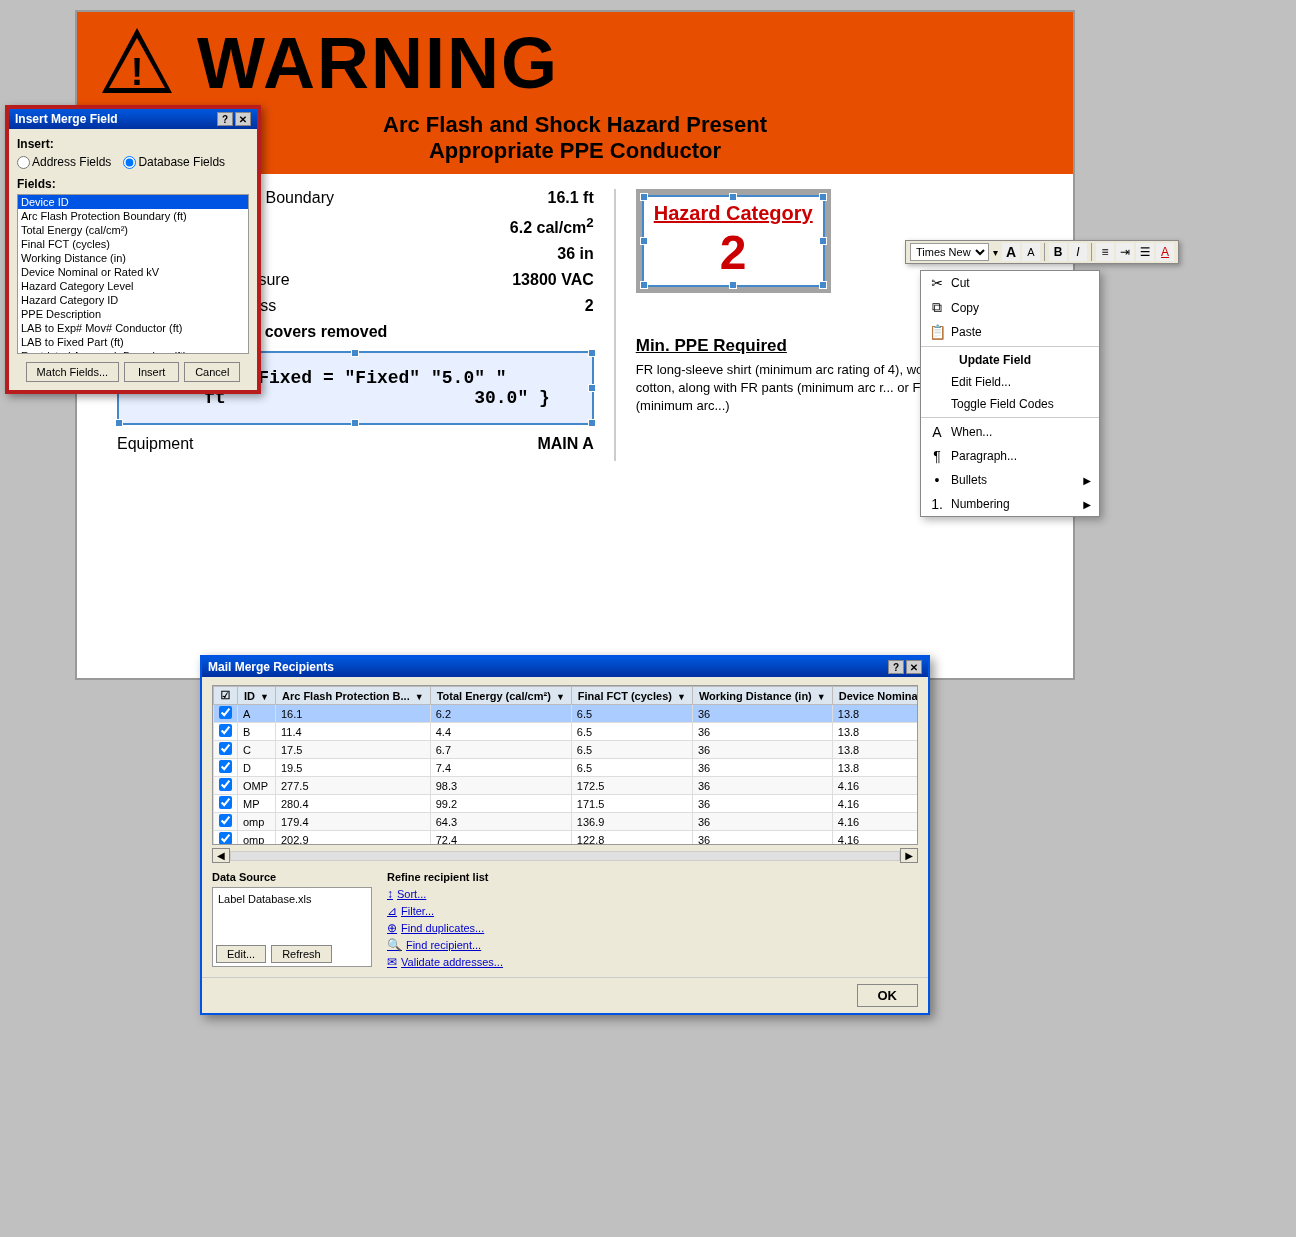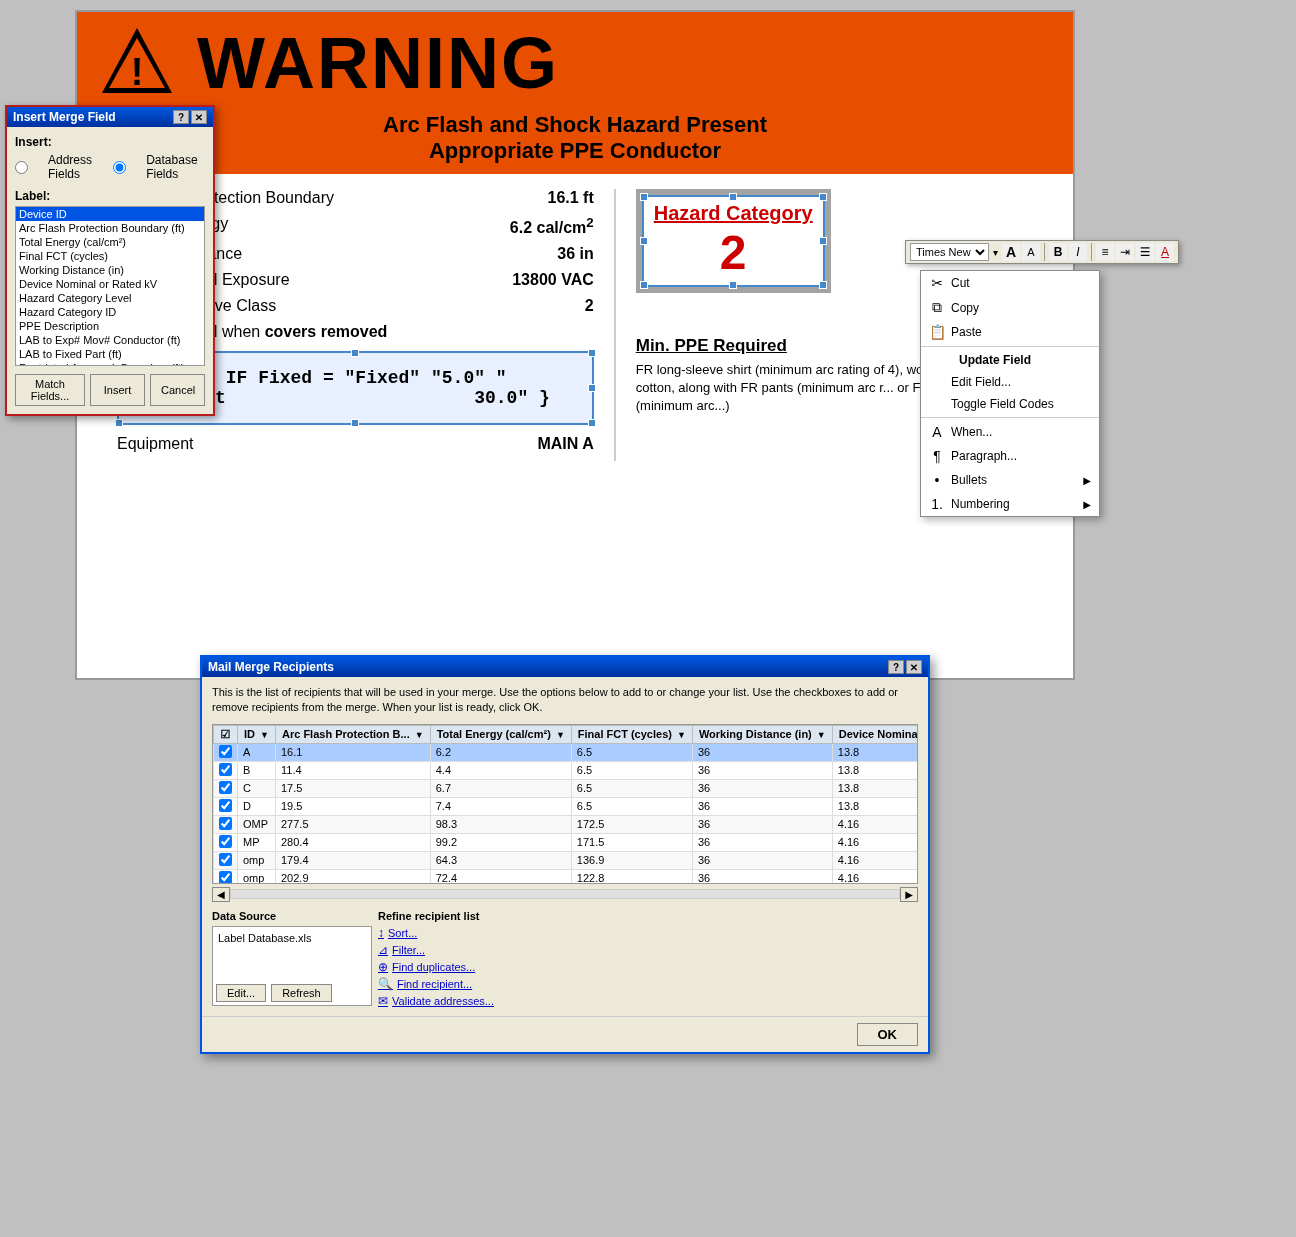--- a/index.html
+++ b/index.html
@@ -129,23 +129,23 @@
     .handle.mr { top: calc(50% - 4px); right: -4px; }
     .handle.bl { bottom: -4px; left: -4px; }
     .handle.bc { bottom: -4px; left: calc(50% - 4px); }
     .handle.br { bottom: -4px; right: -4px; }
 
     
     .dialog-merge-field {
       position: absolute;
       top: 105px;
       left: 5px;
-      width: 210px;
+      width: 256px;
       background: #ece9d8;
-      border: 2px solid #b91c1c;
+      border: 4px solid #b91c1c;
       box-shadow: 3px 3px 8px rgba(0,0,0,0.4);
       font-family: Arial, sans-serif;
       font-size: 12px;
       z-index: 100;
     }
     .dialog-title-bar {
       background: linear-gradient(to bottom, #0058df, #0030a0);
       color: white;
       padding: 3px 6px;
       display: flex;
@@ -178,21 +178,21 @@
       margin-bottom: 4px;
     }
     .radio-row {
       display: flex;
       gap: 12px;
       margin-bottom: 8px;
     }
     .radio-label {
       display: flex;
       align-items: center;
-      gap: 20px;
+      gap: 2px;
       font-size: 12px;
     }
     .fields-label {
       font-weight: bold;
       margin-bottom: 3px;
     }
     .fields-listbox {
       width: 100%;
       height: 160px;
       border: 1px solid #999;
@@ -363,21 +363,21 @@
     .mm-table tr:nth-child(even) td { background: white; }
     .mm-table tr.highlighted td { background: #aaccff; }
 
     .mm-checkbox-col {
       width: 20px;
       text-align: center;
     }
 
     .mm-bottom {
       display: flex;
-      gap: 6px;
+      gap: 15px;
       margin-top: 8px;
     }
     .mm-datasource {
       flex: 0 0 160px;
     }
     .mm-datasource-label {
       font-weight: bold;
       margin-bottom: 4px;
       font-size: 11px;
     }
@@ -641,21 +641,21 @@
     <div class="radio-row">
       <label class="radio-label">
         <input type="radio" name="insert_type" style="">
         <span>Address Fields</span>
       </label>
       <label class="radio-label">
         <input type="radio" name="insert_type" checked="" style="">
         <span>Database Fields</span>
       </label>
     </div>
-    <div class="fields-label">Label:</div>
+    <div class="fields-label">Fields:</div>
     <div class="fields-listbox">
       <div class="field-item selected">Device ID</div>
       <div class="field-item">Arc Flash Protection Boundary (ft)</div>
       <div class="field-item">Total Energy (cal/cm²)</div>
       <div class="field-item">Final FCT (cycles)</div>
       <div class="field-item">Working Distance (in)</div>
       <div class="field-item">Device Nominal or Rated kV</div>
       <div class="field-item">Hazard Category Level</div>
       <div class="field-item">Hazard Category ID</div>
       <div class="field-item">PPE Description</div>
@@ -674,21 +674,20 @@
 
 <div class="dialog-mailmerge">
   <div class="mm-title-bar">
     <span>Mail Merge Recipients</span>
     <div class="title-bar-buttons">
       <div class="title-btn">?</div>
       <div class="title-btn">✕</div>
     </div>
   </div>
   <div class="mm-body">
-    <div class="mm-description">This is the list of recipients that will be used in your merge. Use the options below to add to or change your list. Use the checkboxes to add or remove recipients from the merge. When your list is ready, click OK.</div>
 
     <div class="mm-table-container">
       <table class="mm-table">
         <thead>
           <tr>
             <th class="mm-checkbox-col">☑</th>
             <th>ID <span class="sort-arrow">▼</span></th>
             <th>Arc Flash Protection B... <span class="sort-arrow">▼</span></th>
             <th>Total Energy (cal/cm²) <span class="sort-arrow">▼</span></th>
             <th>Final FCT (cycles) <span class="sort-arrow">▼</span></th>

